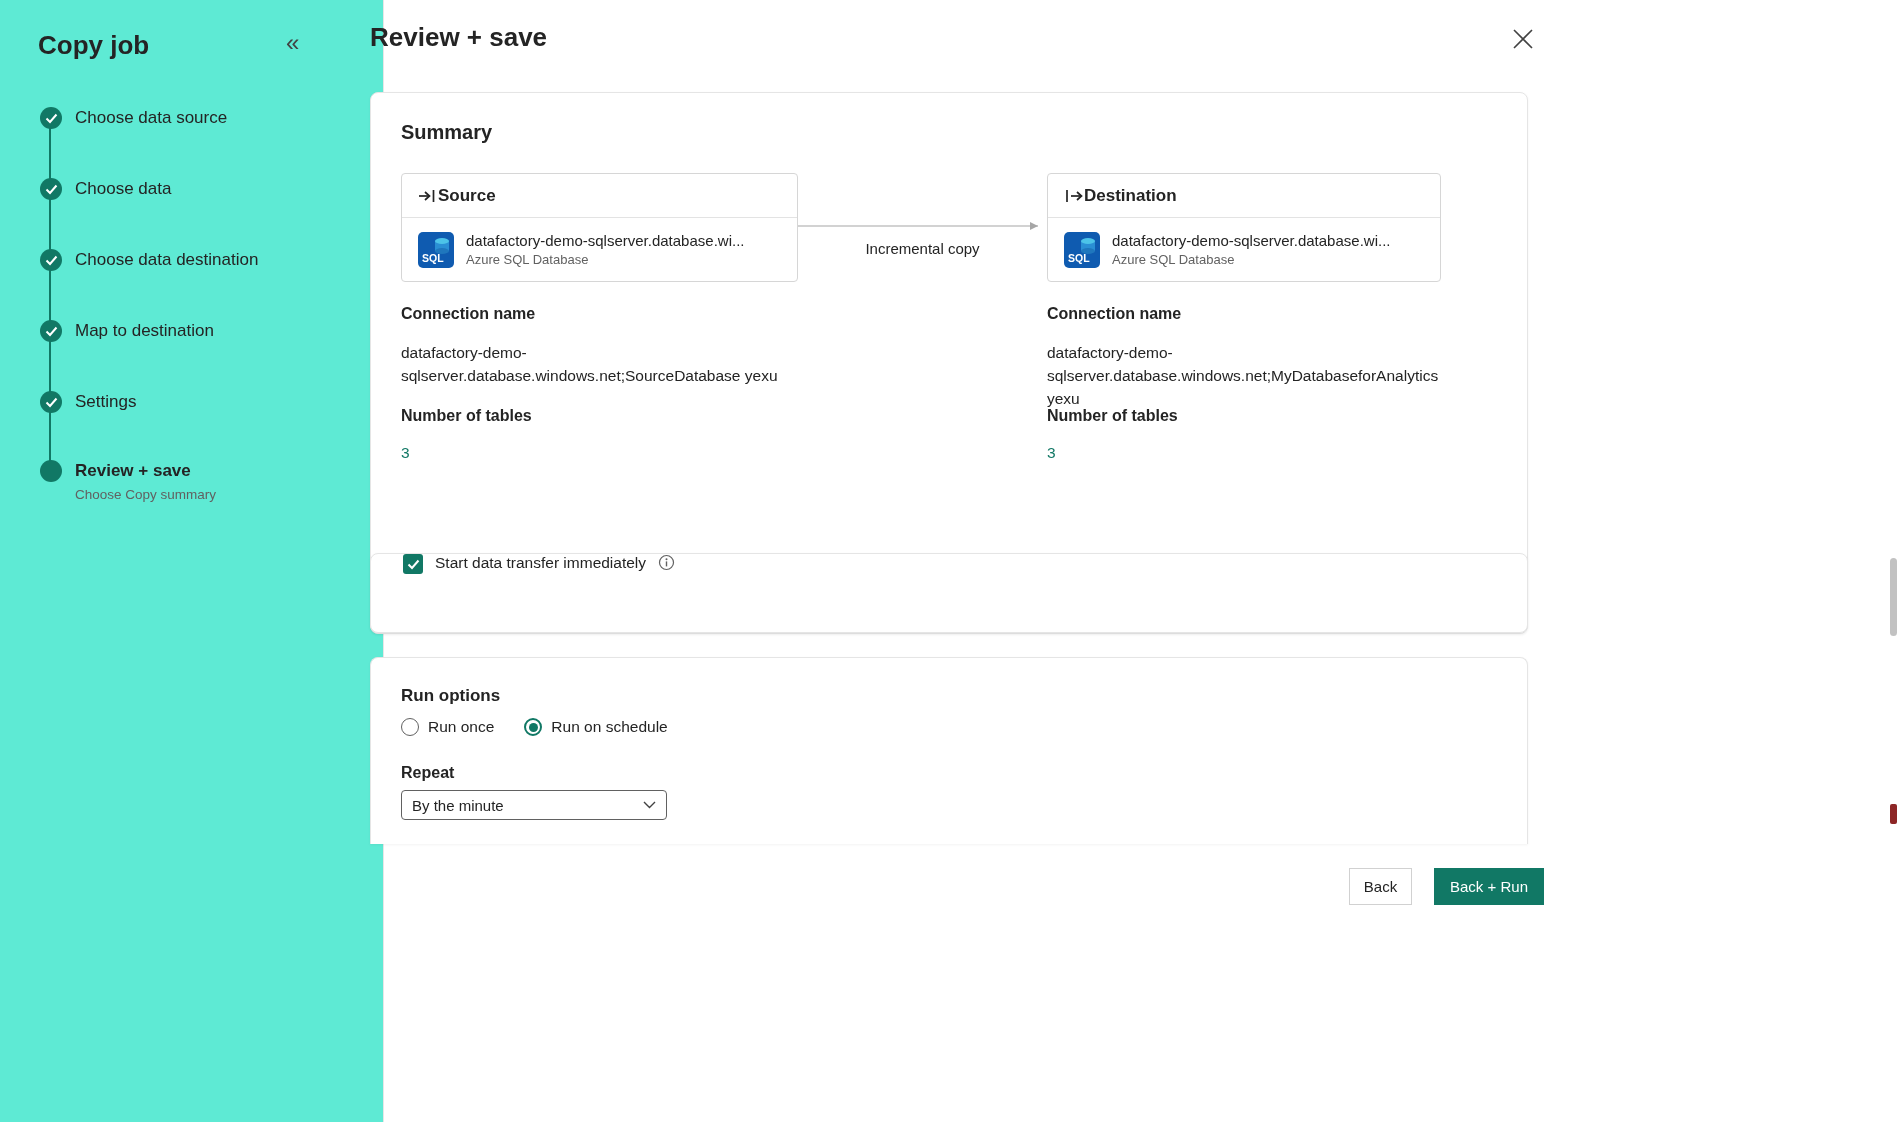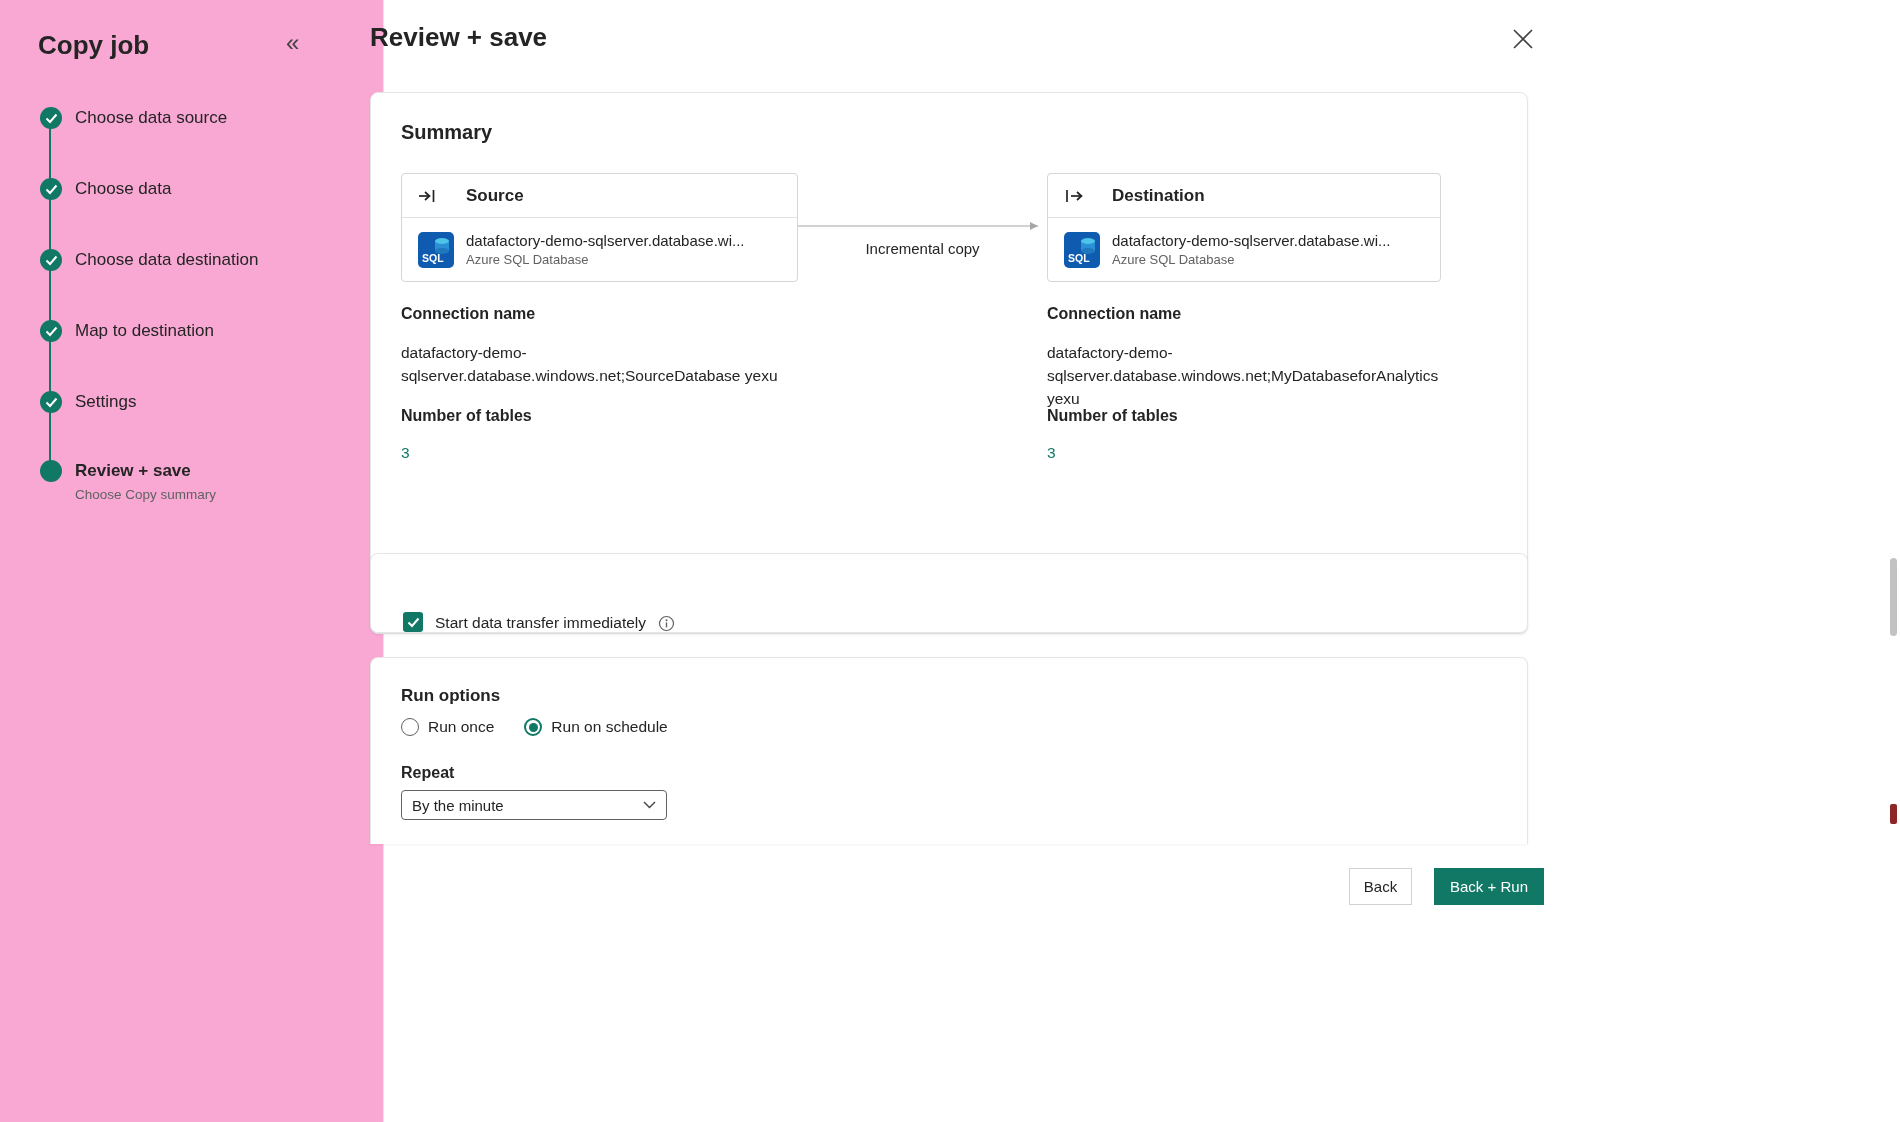--- a/index.html
+++ b/index.html
@@ -1,21 +1,21 @@
 <!DOCTYPE html>
 <html><head>
 <meta charset="utf-8">
 <style>
   * { margin:0; padding:0; box-sizing:border-box; }
   html,body { width:1900px; height:1122px; overflow:hidden; background:#fff;
     font-family:"Liberation Sans","DejaVu Sans",sans-serif; color:#242424; }
 
   
   #sidebar { position:absolute; left:0; top:0; width:384px; height:1122px;
-    background:#f9a8d4; border-right:1px solid #e6e6e6; }
+    background:#5eead4; border-right:1px solid #e6e6e6; }
   .sidebar-title { position:absolute; left:38px; top:30px; font-size:26px; font-weight:700; }
   .collapse-btn { position:absolute; left:286px; top:28px; font-size:24px; color:#424242;
     cursor:pointer; line-height:30px; }
   .step-connector { position:absolute; left:49px; top:118px; width:2px; height:353px; background:#117865; }
   .step-circle { position:absolute; left:40px; width:22px; height:22px; border-radius:50%;
     background:#117865; display:flex; align-items:center; justify-content:center; z-index:2; }
   .step-label { position:absolute; left:75px; font-size:17px; line-height:22px; color:#242424; }
   .step-label.current { font-weight:700; }
   .step-sublabel { position:absolute; left:75px; top:487px; font-size:13.5px; color:#616161; }
 
@@ -31,37 +31,37 @@
   #card-transfer { left:370px; top:553px; width:1158px; height:80px; }
   #card-run { left:370px; top:657px; width:1158px; height:187px; border-bottom-left-radius:0; border-bottom-right-radius:0; border-bottom:none; }
 
   .card-title { position:absolute; left:30px; top:28px; font-size:20px; font-weight:700; }
 
   
   .endpoint-panel { position:absolute; top:80px; height:109px; border:1px solid #d6d6d6;
     border-radius:4px; background:#fff; }
   #panel-source { left:30px; width:397px; }
   #panel-dest { left:676px; width:394px; }
-  .panel-header { height:44px; display:flex; align-items:center; gap:28px; padding-left:16px;
+  .panel-header { height:44px; display:flex; align-items:center; gap:0; padding-left:16px;
     border-bottom:1px solid #e3e3e3; }
   .panel-header-title { font-size:17px; font-weight:700; }
   .panel-body { height:63px; display:flex; align-items:center; gap:12px; padding:0 16px; }
   .db-text { display:flex; flex-direction:column; gap:3px; min-width:0; }
   .db-name { font-size:15px; white-space:nowrap; }
   .db-type { font-size:13px; color:#616161; }
 
   .flow-arrow { position:absolute; left:427px; top:125px; width:249px; height:16px; }
   .flow-label { position:absolute; left:427px; top:147px; width:249px; text-align:center; font-size:15px; }
 
   .field-label { position:absolute; font-size:16px; font-weight:700; }
   .field-value { position:absolute; font-size:15.5px; line-height:23px; width:402px; overflow-wrap:anywhere; }
   .tables-value { position:absolute; font-size:15.5px; color:#117865; }
 
   
-  .transfer-row { display:flex; align-items:flex-end; height:100%; padding-left:32px; gap:12px; }
+  .transfer-row { display:flex; align-items:flex-start; height:100%; padding-left:32px; gap:12px; }
   .checkbox { width:20px; height:20px; background:#117865; border-radius:3px;
     display:flex; align-items:center; justify-content:center; cursor:pointer; }
   .transfer-label { font-size:15.5px; }
 
   
   .run-title { position:absolute; left:30px; top:28px; font-size:17px; font-weight:700; }
   .radio-row { position:absolute; left:30px; top:60px; display:flex; gap:30px; align-items:center; }
   .radio-option { display:flex; align-items:center; gap:9px; cursor:pointer; }
   .radio-outer { width:18px; height:18px; border-radius:50%; border:1.5px solid #616161;
     display:flex; align-items:center; justify-content:center; background:#fff; }

